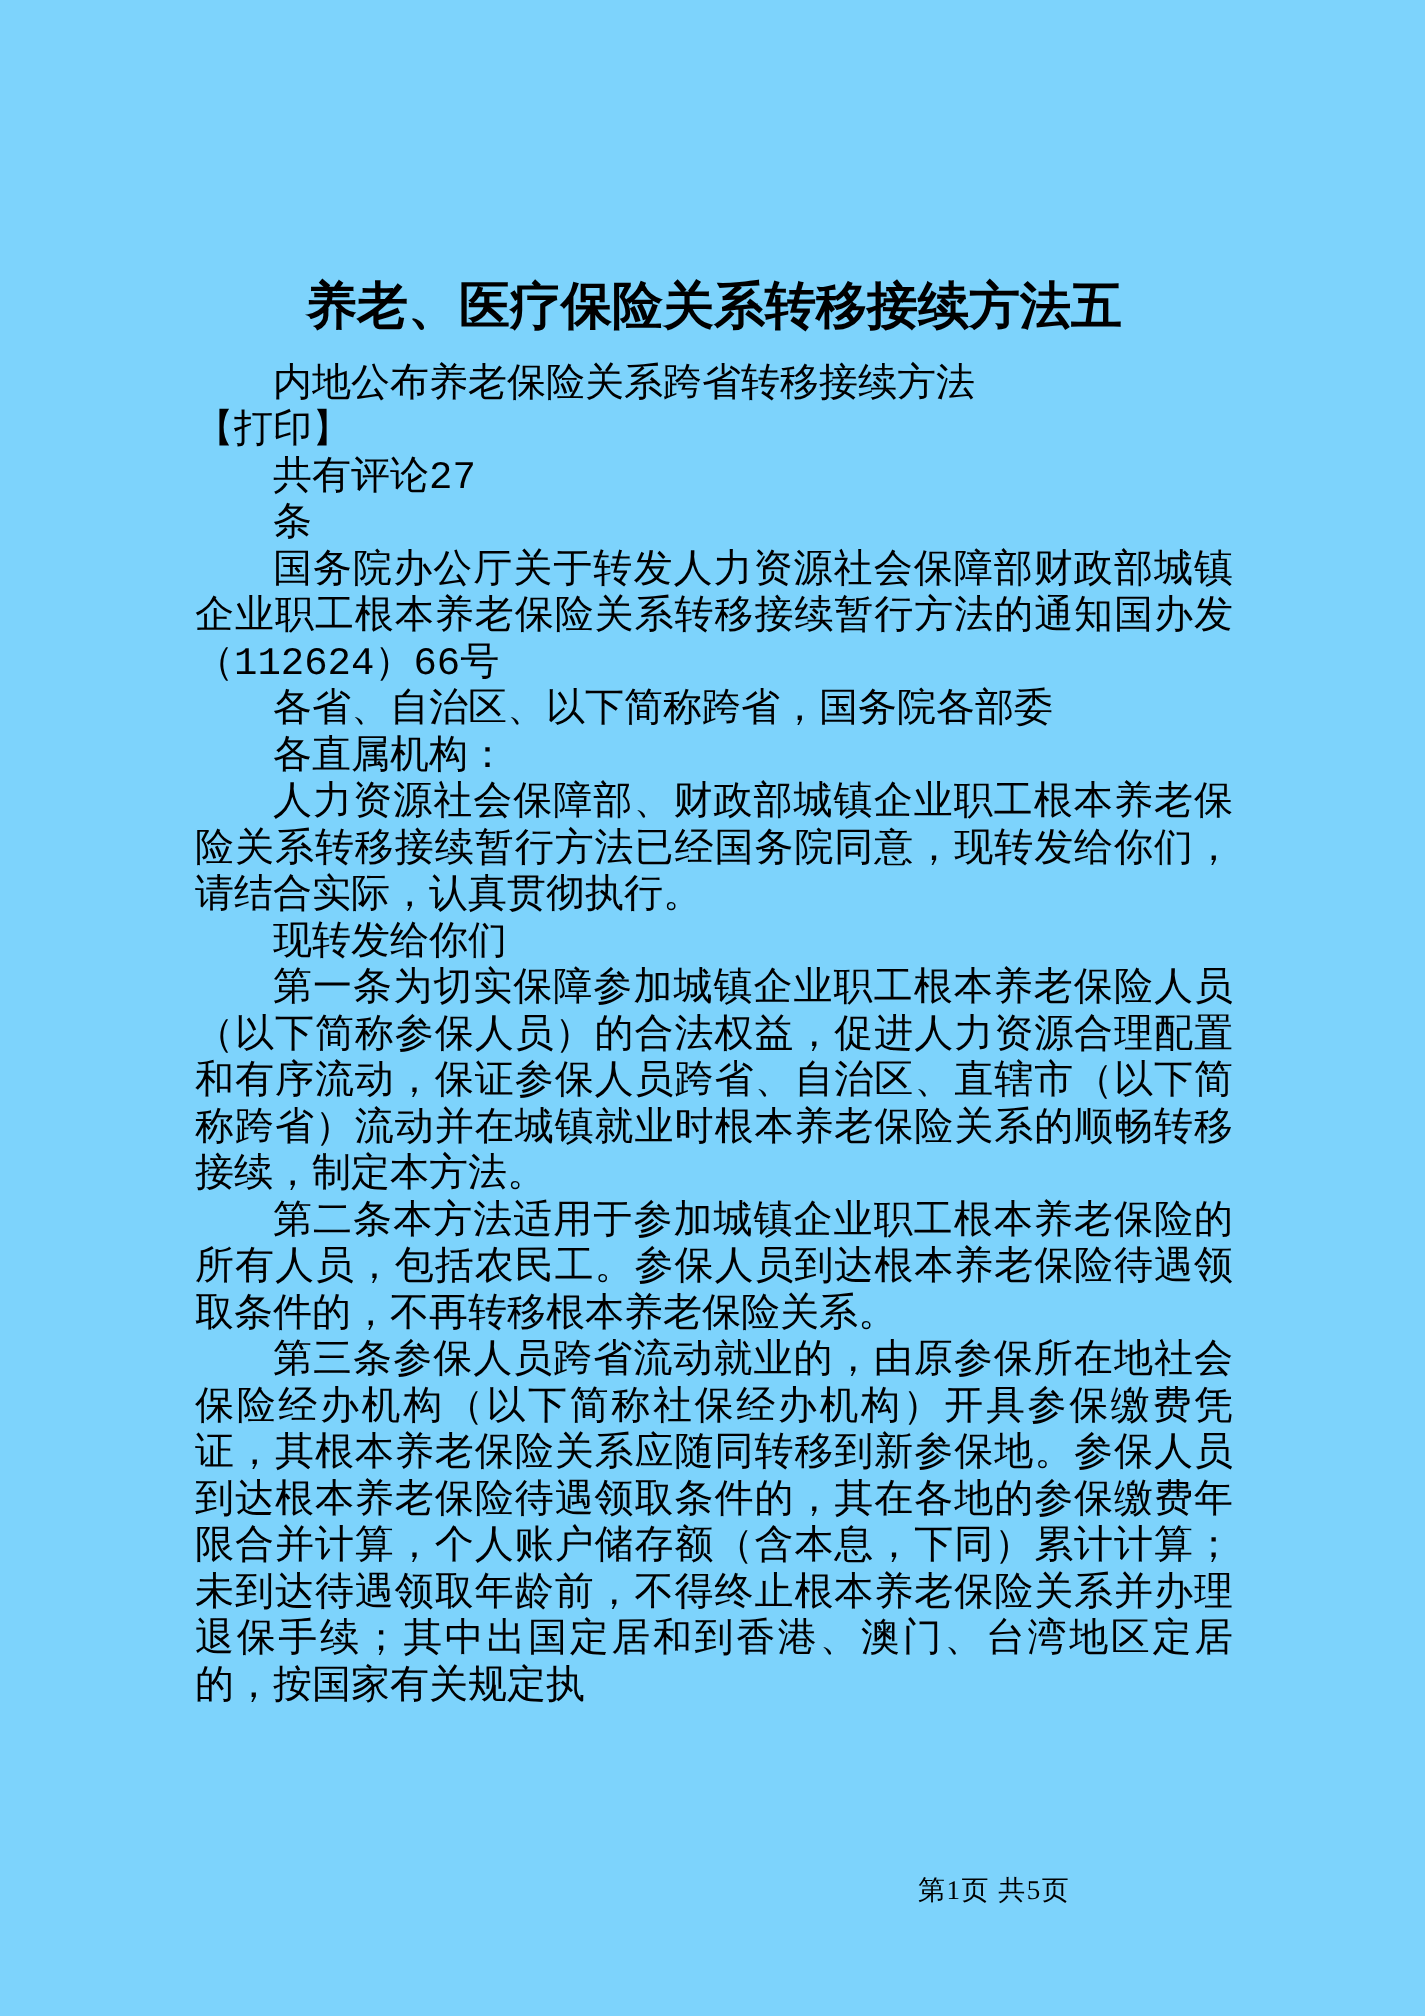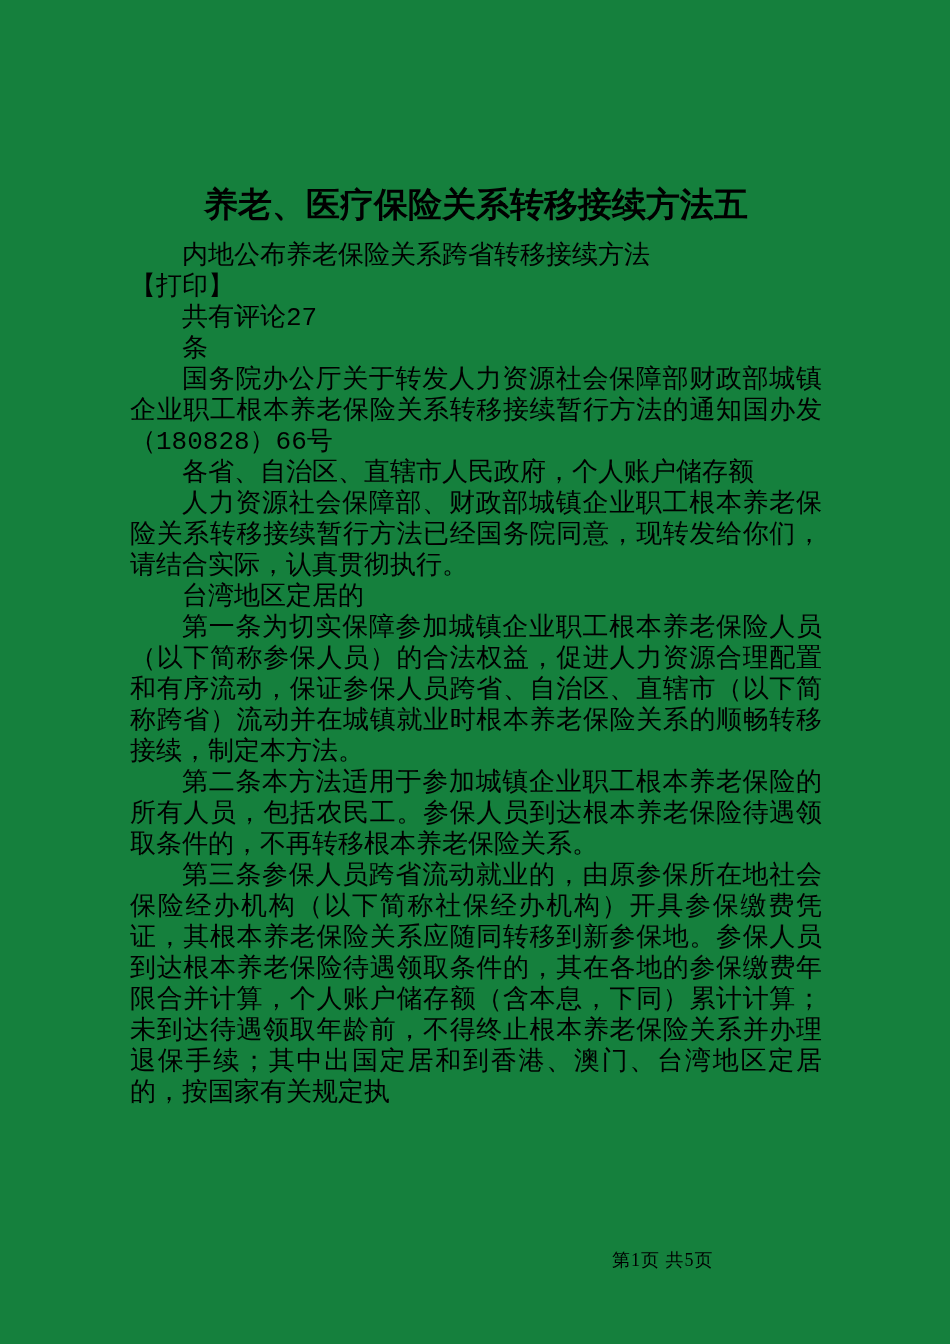--- a/index.html
+++ b/index.html
@@ -11,21 +11,21 @@
     color: #000000;
     font-family: "Liberation Serif", "DejaVu Serif", serif;
     position: relative;
     overflow: hidden;
   }
   .page {
     position: absolute;
     top: 0; left: 0;
     width: 950px; height: 1344px;
     padding: 183px 128px 0 130px;
-    background: #15803d;
+    background: #7dd3fc;
   }
   .doc-title {
     font-size: 34px;
     font-weight: bold;
     line-height: 44px;
     text-align: center;
     margin: 0 0 14px 0;
     font-family: "Liberation Serif", "DejaVu Serif", serif;
   }
   p.body-text {
@@ -52,23 +52,24 @@
 <body>
 
 <div class="page">
 
   <h1 class="doc-title">养老、医疗保险关系转移接续方法五</h1>
 
   <p class="body-text indent">内地公布养老保险关系跨省转移接续方法</p>
   <p class="body-text no-indent">【打印】</p>
   <p class="body-text indent">共有评论27</p>
   <p class="body-text indent">条</p>
-  <p class="body-text indent">国务院办公厅关于转发人力资源社会保障部财政部城镇企业职工根本养老保险关系转移接续暂行方法的通知国办发（180828）66号</p>
-  <p class="body-text indent">各省、自治区、直辖市人民政府，个人账户储存额</p>
+  <p class="body-text indent">国务院办公厅关于转发人力资源社会保障部财政部城镇企业职工根本养老保险关系转移接续暂行方法的通知国办发（112624）66号</p>
+  <p class="body-text indent">各省、自治区、以下简称跨省，国务院各部委</p>
+  <p class="body-text indent">各直属机构：</p>
   <p class="body-text indent">人力资源社会保障部、财政部城镇企业职工根本养老保险关系转移接续暂行方法已经国务院同意，现转发给你们，请结合实际，认真贯彻执行。</p>
-  <p class="body-text indent">台湾地区定居的</p>
+  <p class="body-text indent">现转发给你们</p>
   <p class="body-text indent">第一条为切实保障参加城镇企业职工根本养老保险人员（以下简称参保人员）的合法权益，促进人力资源合理配置和有序流动，保证参保人员跨省、自治区、直辖市（以下简称跨省）流动并在城镇就业时根本养老保险关系的顺畅转移接续，制定本方法。</p>
   <p class="body-text indent">第二条本方法适用于参加城镇企业职工根本养老保险的所有人员，包括农民工。参保人员到达根本养老保险待遇领取条件的，不再转移根本养老保险关系。</p>
   <p class="body-text indent">第三条参保人员跨省流动就业的，由原参保所在地社会保险经办机构（以下简称社保经办机构）开具参保缴费凭证，其根本养老保险关系应随同转移到新参保地。参保人员到达根本养老保险待遇领取条件的，其在各地的参保缴费年限合并计算，个人账户储存额（含本息，下同）累计计算；未到达待遇领取年龄前，不得终止根本养老保险关系并办理退保手续；其中出国定居和到香港、澳门、台湾地区定居的，按国家有关规定执</p>
 
   <div class="footer">第1页 共5页</div>
 
 </div>
 
 </body></html>

